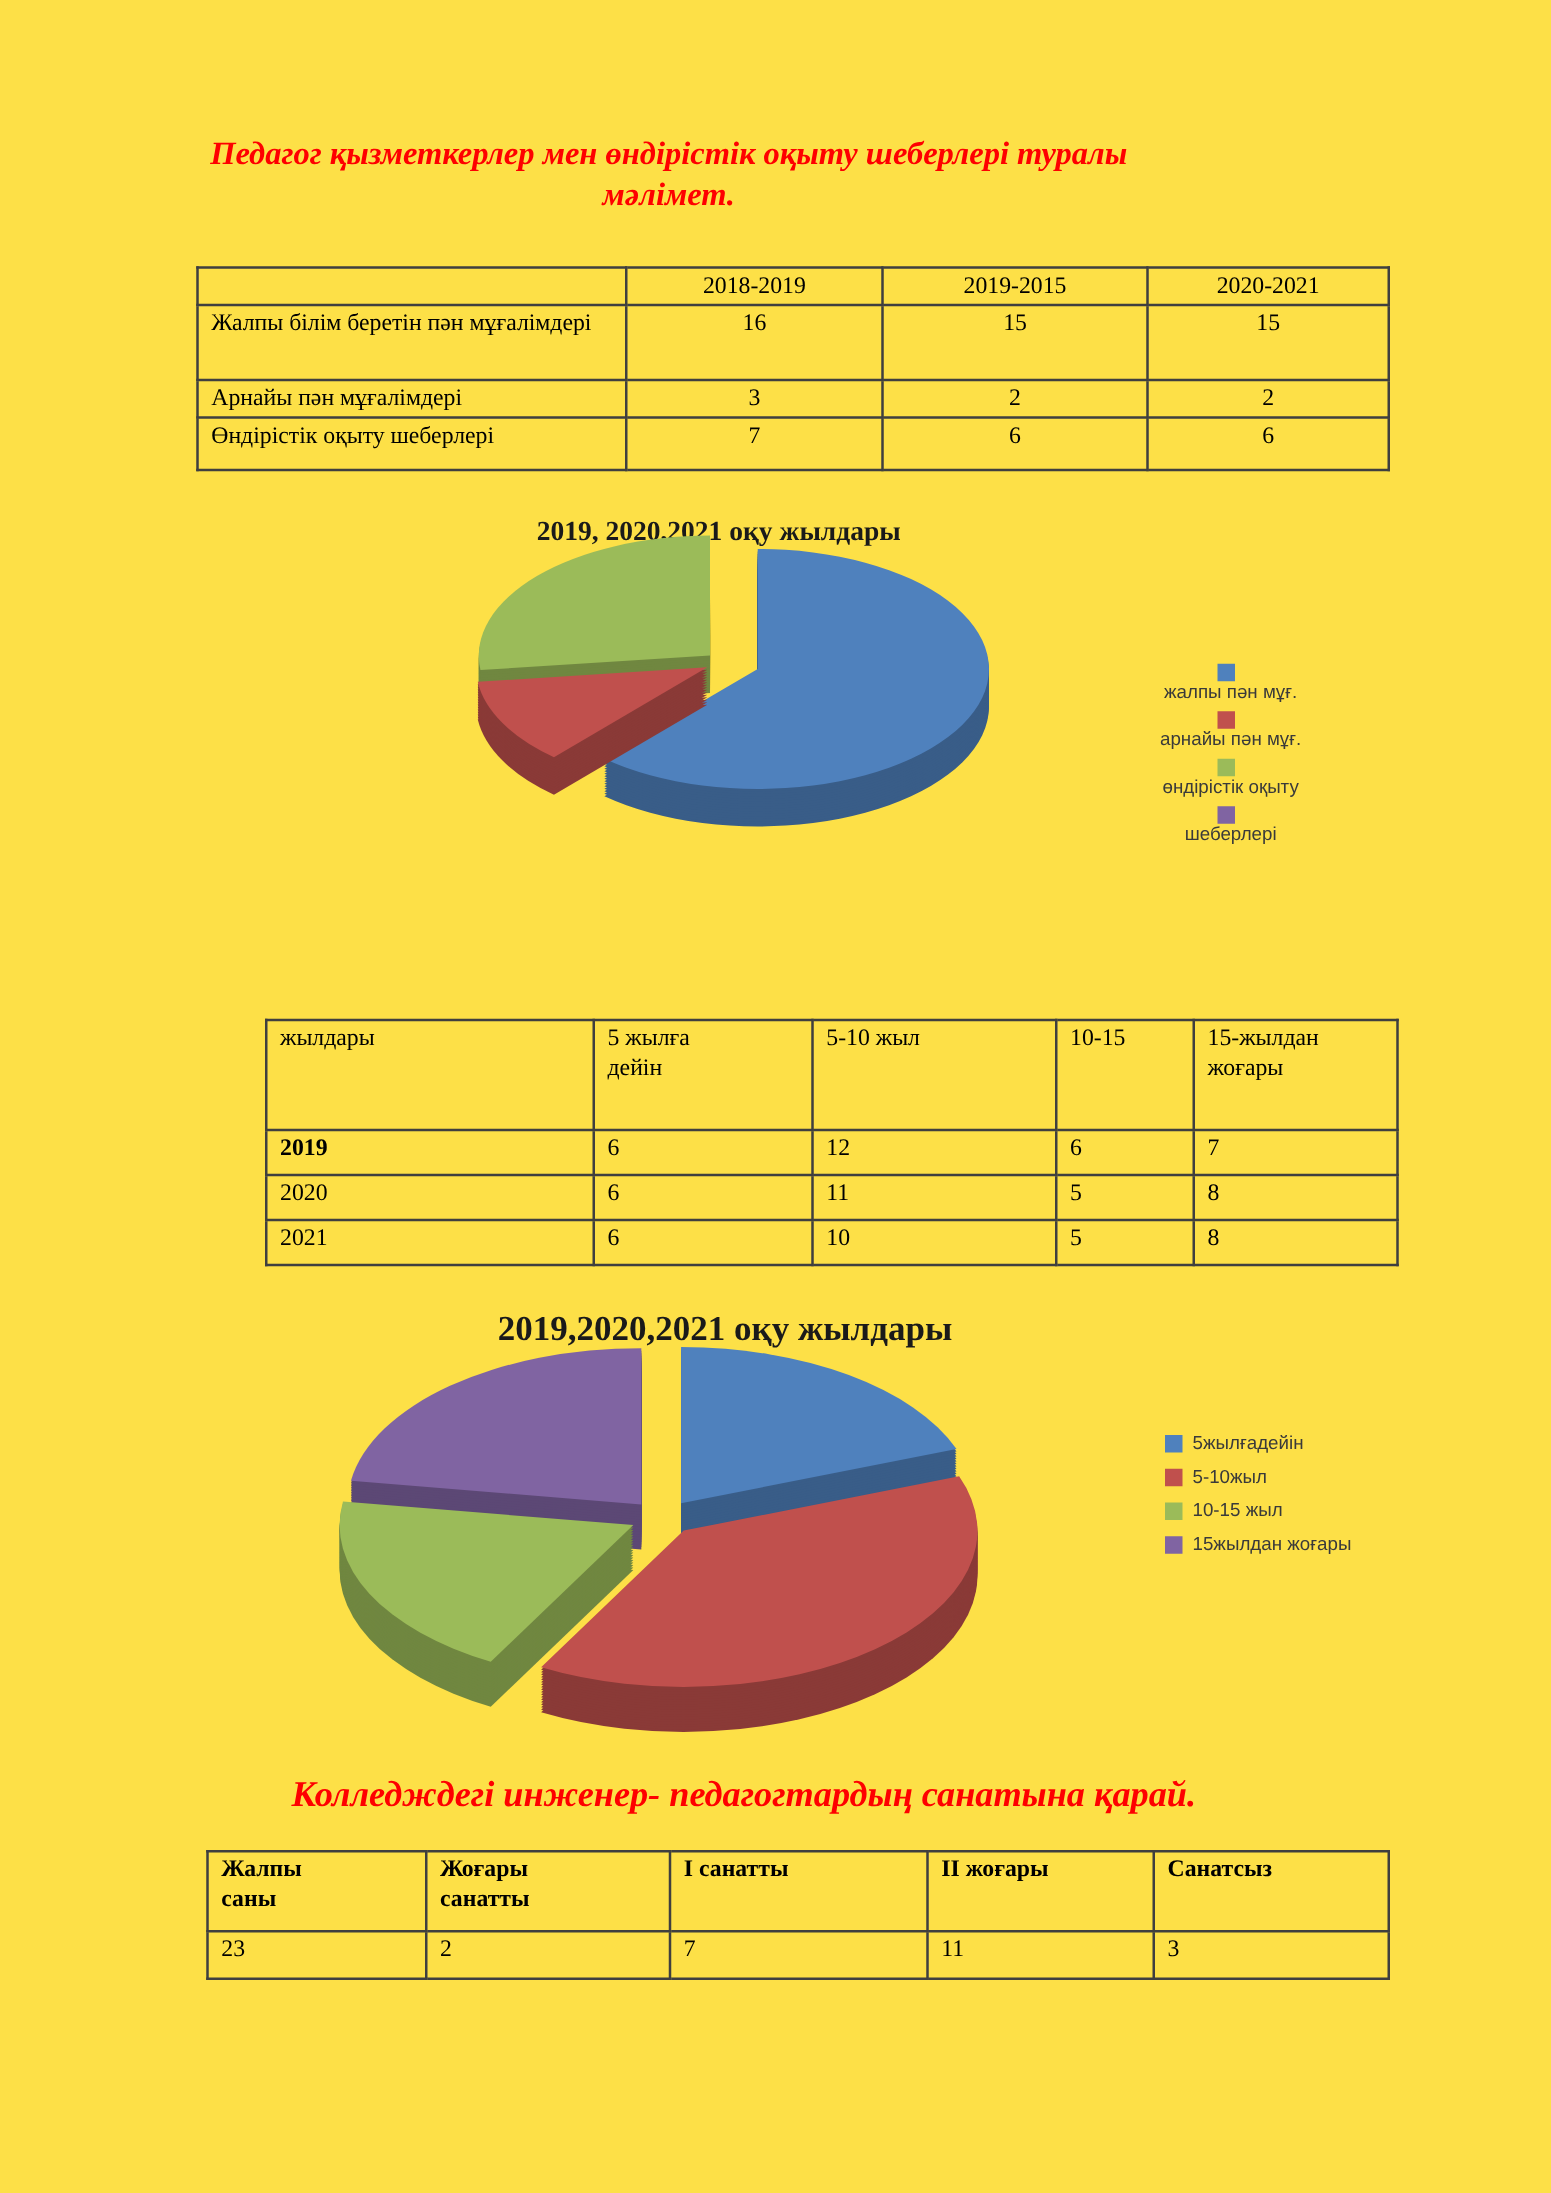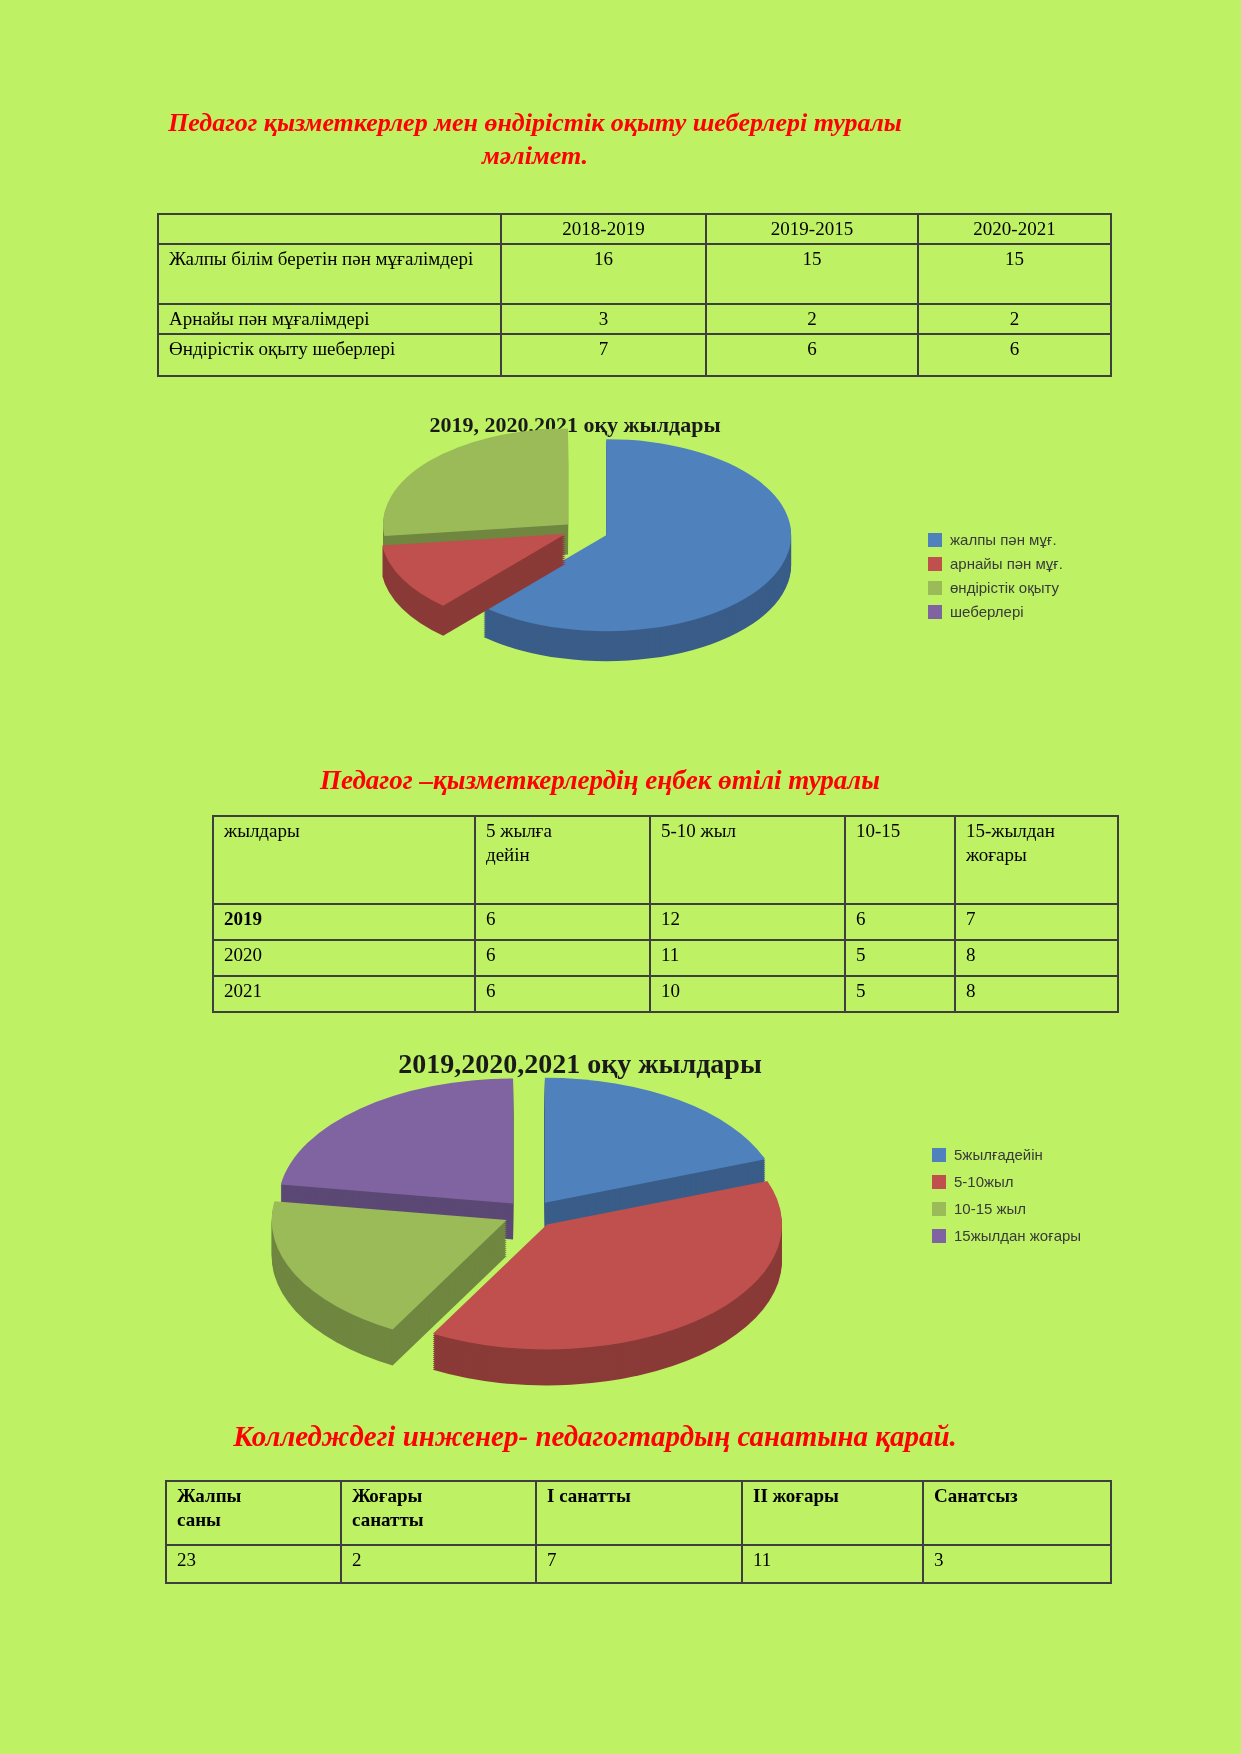--- a/index.html
+++ b/index.html
@@ -1,17 +1,17 @@
 <!DOCTYPE html>
 <html><head>
 <meta charset="utf-8">
 <style>
   html,body { margin:0; padding:0; background:#ffffff; }
   .page {
-    position:relative; width:1241px; height:1754px; background:#bef264;
+    position:relative; width:1241px; height:1754px; background:#fde047;
     font-family:"Liberation Serif", serif; color:#000; overflow:hidden;
   }
   .red-title {
     position:absolute; color:#fe0000; font-weight:bold; font-style:italic;
     text-align:center; line-height:1.28;
   }
   #title1 { left:120px; top:106px; width:830px; font-size:26px; }
   #title2 { left:160px; top:763px; width:880px; font-size:27px; }
   #title3 { left:150px; top:1418px; width:890px; font-size:29px; }
 
@@ -38,21 +38,21 @@
   #pie1 { left:340px; top:424px; }
   #pie2 { left:240px; top:1068px; }
 
   .legend {
     position:absolute; font-family:"Liberation Sans", sans-serif;
     font-size:15px; color:#3a3a3a;
   }
   #legend1 { left:928px; top:531px; }
   #legend2 { left:932px; top:1146px; }
   .legend-row { display:flex; align-items:center; }
-  #legend1 .legend-row { margin-bottom:7px; }
+  #legend1 .legend-row { margin-bottom:7px;flex-direction:column; }
   #legend2 .legend-row { margin-bottom:10px; }
   .legend-swatch { width:14px; height:14px; margin-right:8px; flex:0 0 auto; }
 </style>
 </head>
 <body>
 
 <div class="page">
 
   <div id="title1" class="red-title">
     <span>Педагог қызметкерлер мен өндірістік оқыту шеберлері  туралы</span><br>
@@ -165,21 +165,20 @@
       <div class="legend-row">
         <span class="legend-swatch" style="background: rgb(155, 187, 89);"></span>
         <span>өндірістік оқыту</span>
       </div>
       <div class="legend-row">
         <span class="legend-swatch" style="background: rgb(128, 100, 162);"></span>
         <span>шеберлері</span>
       </div>
     </div>
 
-  <div id="title2" class="red-title">Педагог –қызметкерлердің еңбек өтілі  туралы</div>
 
   <table id="table2" class="doc-table">
       <colgroup>
         <col style="width: 262px;">
         <col style="width: 175px;">
         <col style="width: 195px;">
         <col style="width: 110px;">
         <col style="width: 163px;">
       </colgroup>
       <tbody>

